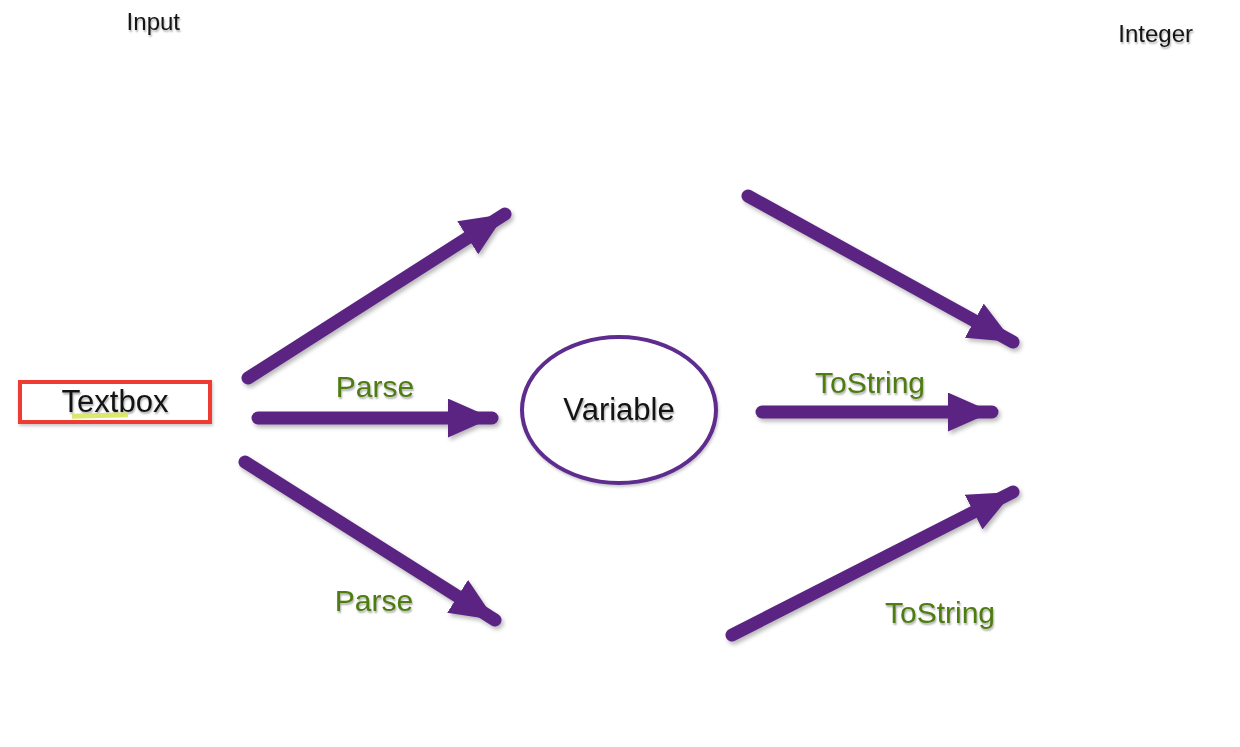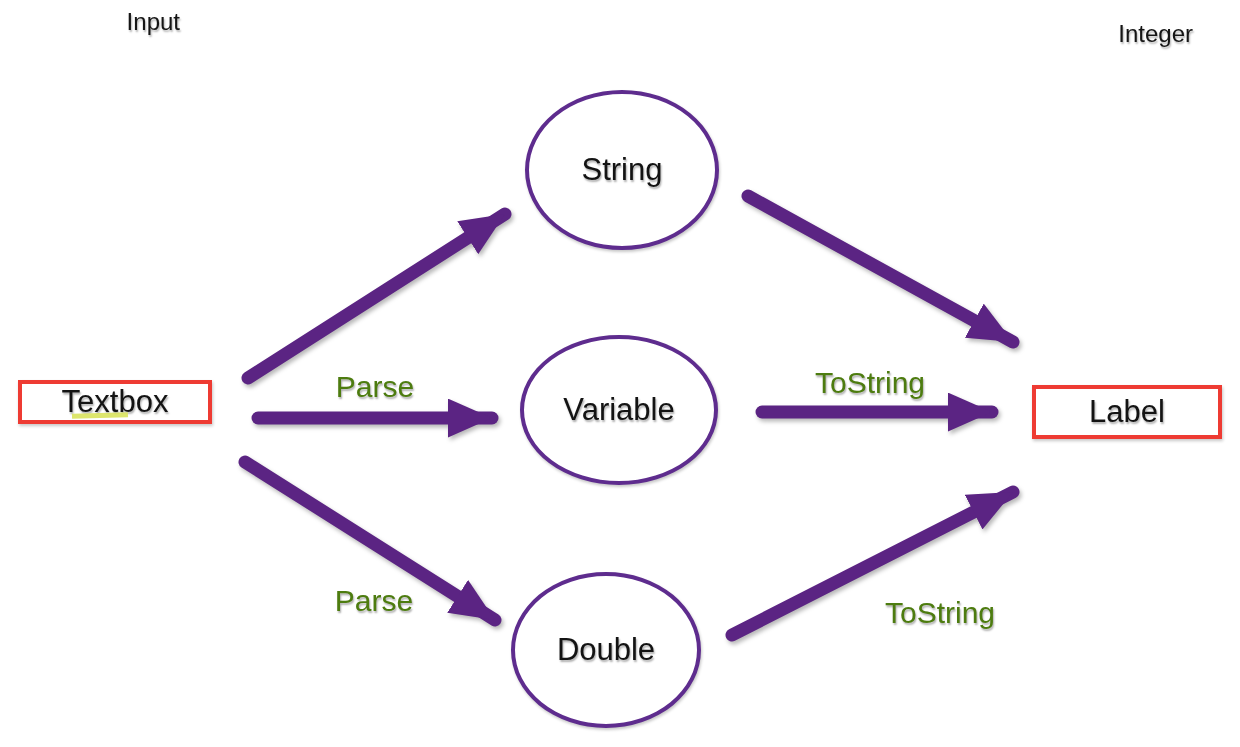--- a/index.html
+++ b/index.html
@@ -98,36 +98,27 @@
       </marker>
     </defs>
     <line x1="248" y1="378" x2="505" y2="214" stroke="#5b2483" stroke-width="13" stroke-linecap="round" marker-end="url(#ah)"></line>
     <line x1="258" y1="418" x2="492" y2="418" stroke="#5b2483" stroke-width="13" stroke-linecap="round" marker-end="url(#ah)"></line>
     <line x1="245" y1="462" x2="495" y2="620" stroke="#5b2483" stroke-width="13" stroke-linecap="round" marker-end="url(#ah)"></line>
     <line x1="748" y1="196" x2="1013" y2="342" stroke="#5b2483" stroke-width="13" stroke-linecap="round" marker-end="url(#ah)"></line>
     <line x1="762" y1="412" x2="992" y2="412" stroke="#5b2483" stroke-width="13" stroke-linecap="round" marker-end="url(#ah)"></line>
     <line x1="732" y1="635" x2="1013" y2="492" stroke="#5b2483" stroke-width="13" stroke-linecap="round" marker-end="url(#ah)"></line>
   </svg>
 
-  <div class="node ellipse" id="node-string">
-    <span>String</span>
-  </div>
   <div class="node ellipse" id="node-integer">
     <span>Variable</span>
-  </div>
-  <div class="node ellipse" id="node-double">
-    <span>Double</span>
   </div>
 
   <div class="node rect" id="node-textbox">
     <span>Textbox</span>
     <span class="highlight-mark"></span>
-  </div>
-  <div class="node rect" id="node-label">
-    <span>Label</span>
   </div>
 
   <div class="edge-label" id="edge-label-parse-middle">Parse</div>
   <div class="edge-label" id="edge-label-parse-bottom">Parse</div>
   <div class="edge-label" id="edge-label-tostring-middle">ToString</div>
   <div class="edge-label" id="edge-label-tostring-bottom">ToString</div>
 
 </div>
 
 </body></html>

